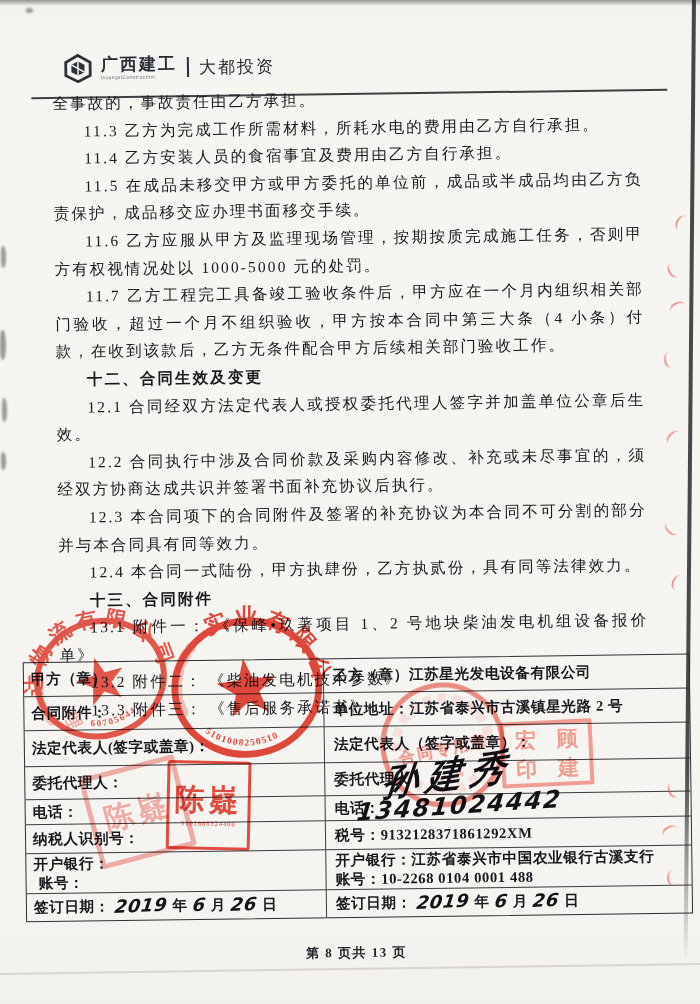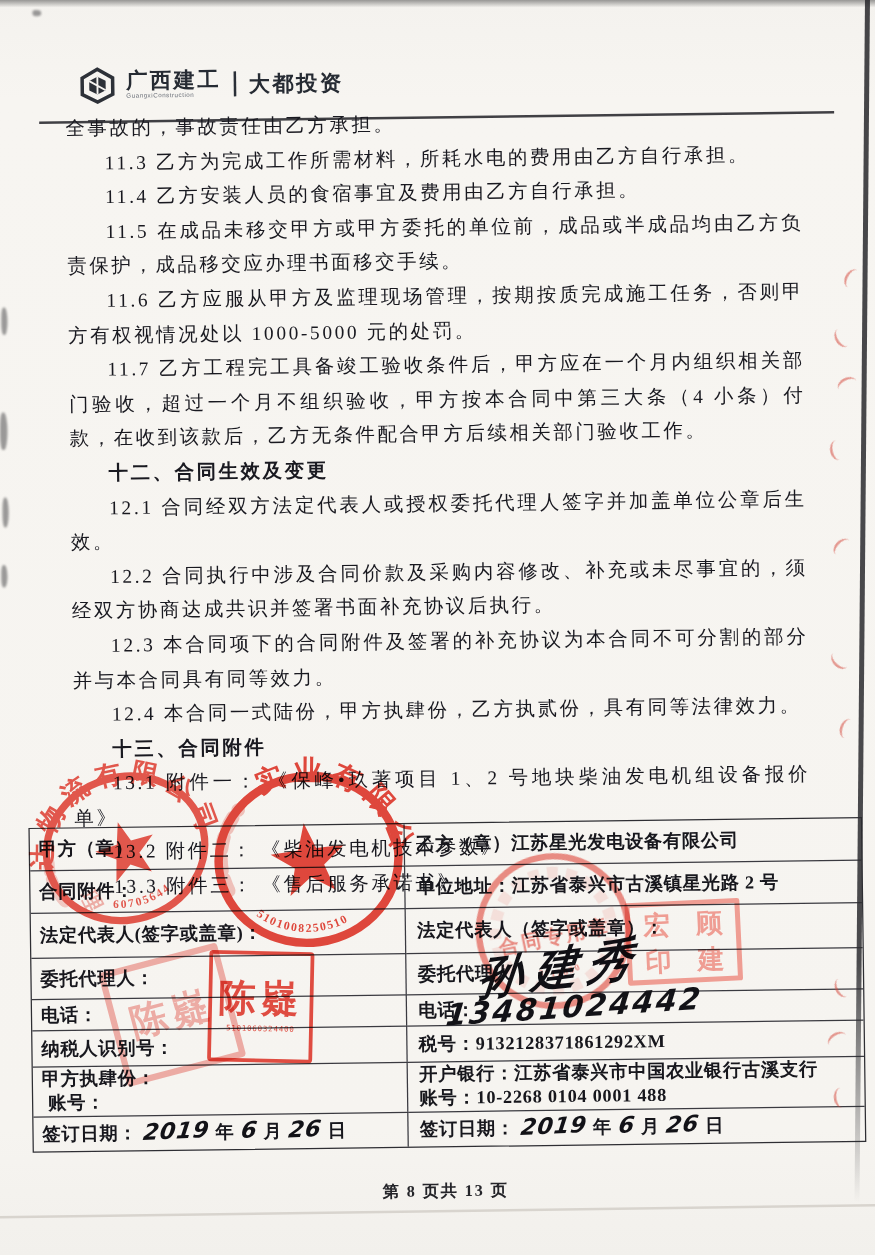--- a/index.html
+++ b/index.html
@@ -11,21 +11,21 @@
   .tilt{position:absolute;inset:0;transform:rotate(-0.75deg);transform-origin:50% 45%;}
 
   
   .logo-row{position:absolute;left:68px;top:50px;display:flex;align-items:center;
             font-family:"Liberation Sans","DejaVu Sans",sans-serif;}
   .logo-icon{width:30px;height:30px;margin-right:8px;}
   .logo-text-block{display:flex;flex-direction:column;line-height:1;}
   .logo-zh{font-size:17px;font-weight:700;color:#262b33;letter-spacing:2px;}
   .logo-en{font-size:5px;color:#6a6f78;letter-spacing:.4px;margin-top:2px;}
   .logo-divider{width:2px;height:20px;background:#2a2f37;margin:0 10px;}
-  .logo-right{font-size:17px;font-weight:700;color:#262b33;letter-spacing:2px;}
+  .logo-right{font-size:17px;font-weight:400;color:#262b33;letter-spacing:2px;}
   .head-rule{position:absolute;left:36px;top:93px;width:636px;height:2px;
              background:#202026;opacity:.85;}
 
   
   .body-text{position:absolute;left:57px;top:86px;width:589px;
              font-size:15.5px;line-height:27.6px;letter-spacing:2.1px;
              font-weight:500;text-align:justify;color:#191920;}
   .body-text p{margin:0;}
   .ind{text-indent:2em;}
   .sec{font-weight:700;}
@@ -170,21 +170,21 @@
         </div>
 
       <div class="cell lcol">
           <span>纳税人识别号：</span>
         </div>
       <div class="cell rcol">
           <span>税号：9132128371861292XM</span>
         </div>
 
       <div class="cell lcol twolines">
-        <span>甲方执肆份：</span>
+        <span>开户银行：</span>
         <span class="l2">账号：</span>
       </div>
       <div class="cell rcol twolines">
         <span>开户银行：江苏省泰兴市中国农业银行古溪支行</span>
         <span>账号：10-2268 0104 0001 488</span>
       </div>
 
       <div class="cell lcol">
         <span>签订日期：</span>
         <span class="hw date-hw">2019</span>

